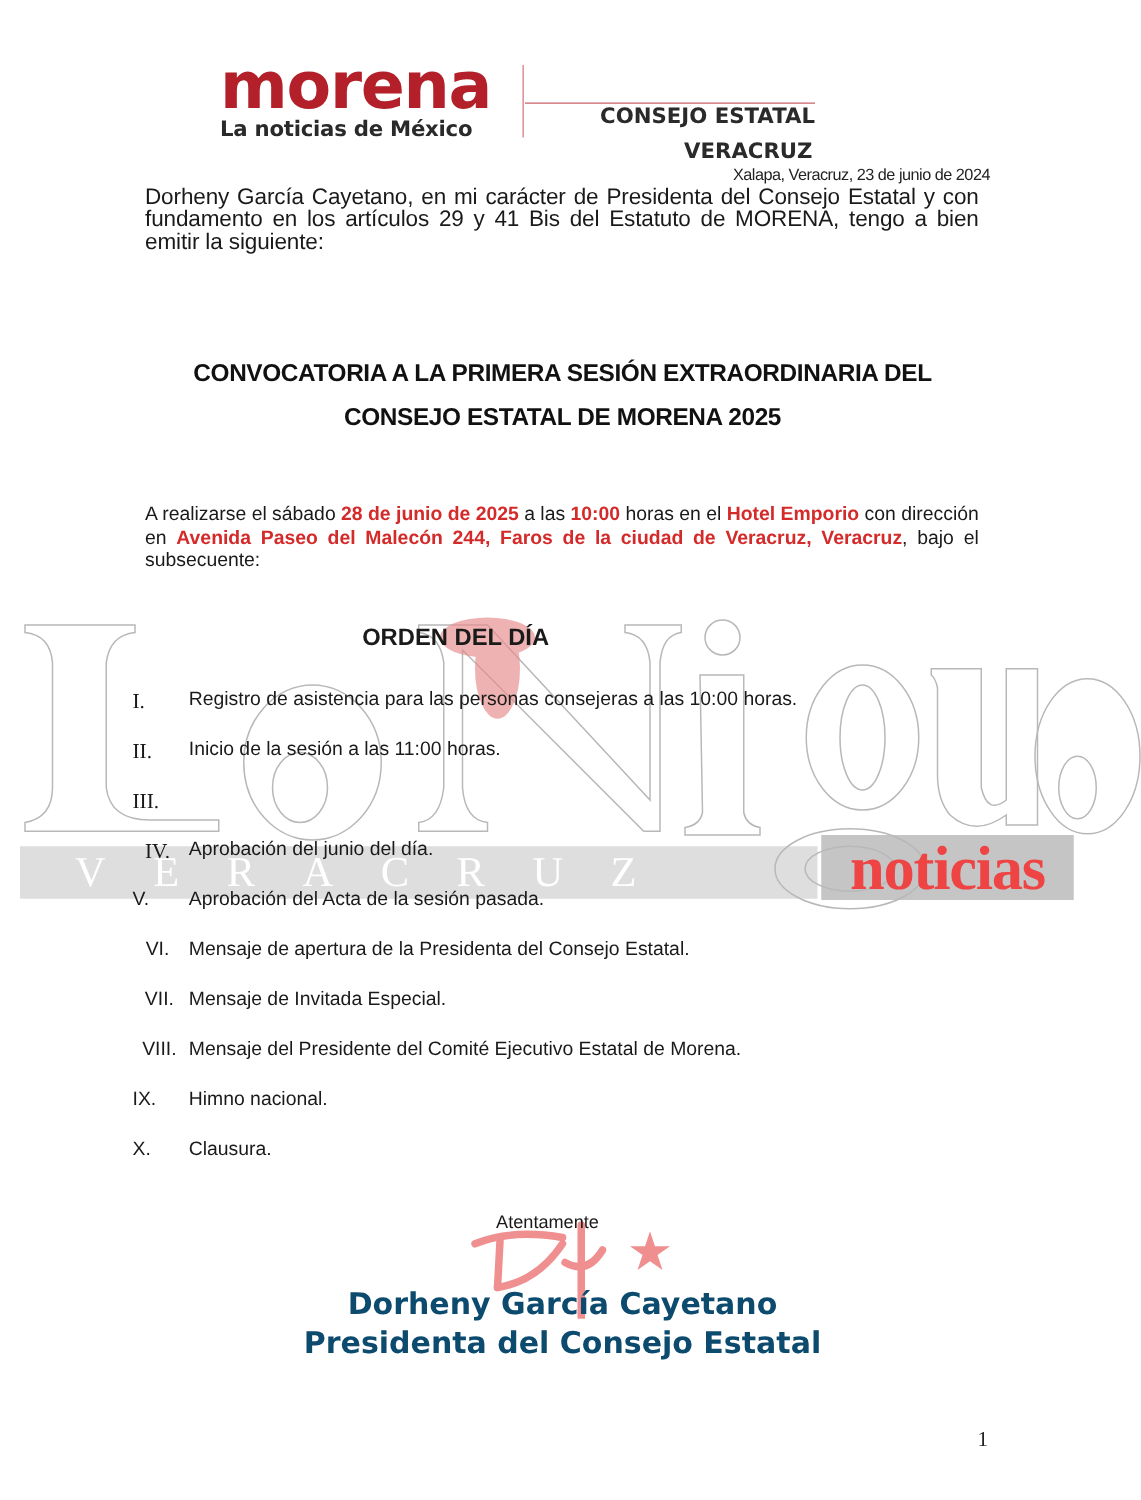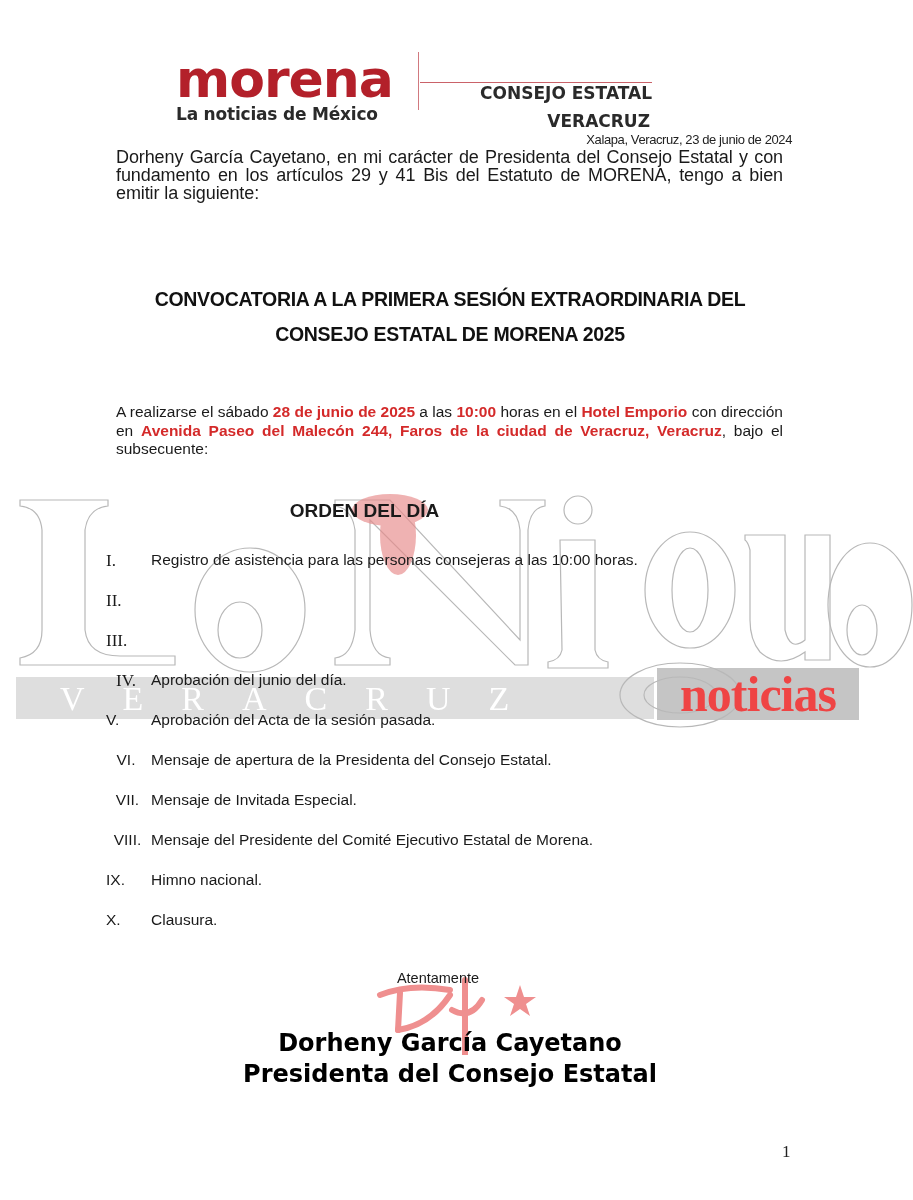--- a/index.html
+++ b/index.html
@@ -1,19 +1,19 @@
 <!DOCTYPE html>
 <html><head>
 <meta charset="utf-8">
 <style>
   html, body { margin: 0; padding: 0; background: #ffffff; }
   body { width: 913px; height: 1200px; position: relative; overflow: hidden; font-family: "Liberation Sans", sans-serif; color: #1a1a1a; }
 
   
-  .logo { position: absolute; left: 176px; top: 56px; }
+  .logo { position: absolute; left: 176px; top: 46px; }
   .logo-word { font-family: "DejaVu Sans", sans-serif; font-weight: bold; font-size: 52px; line-height: 46px; color: #b3202a; letter-spacing: -1px; }
   .logo-tag { font-family: "DejaVu Sans", sans-serif; font-weight: bold; font-size: 17px; color: #2a2a2a; margin-top: 2px; letter-spacing: -0.2px; }
   .logo-divider-v { position: absolute; left: 418px; top: 52px; width: 1px; height: 58px; background: #b3202a; opacity: 0.6; }
   .logo-divider-h { position: absolute; left: 420px; top: 82px; width: 232px; height: 1px; background: #b3202a; opacity: 0.7; }
   .council { position: absolute; left: 420px; top: 58px; width: 232px; text-align: right; font-family: "DejaVu Sans", sans-serif; font-weight: bold; color: #2a2a2a; margin-top: 24px; }
   .council .l1 { font-size: 17px; line-height: 22px; }
   .council .l2 { font-size: 17px; line-height: 22px; margin-top: 6px; padding-right: 2px; }
 
   .place-date { position: absolute; right: 121px; top: 132px; font-size: 13px; color: #222; letter-spacing: -0.4px; }
 
@@ -34,21 +34,21 @@
 
   
   .wm { position: absolute; left: 0; top: 480px; width: 913px; height: 250px; z-index: 2; pointer-events: none; }
   .wm-band { position: absolute; left: 16px; top: 677px; width: 638px; height: 42px; background: rgba(160,160,160,0.35); z-index: 1; }
   .wm-band-text { position: absolute; left: 60px; top: 680px; width: 460px; font-family: "Liberation Serif", serif; font-size: 34px; color: #ffffff; letter-spacing: 38px; z-index: 4; white-space: nowrap; }
   .wm-noticias { position: absolute; left: 657px; top: 668px; width: 202px; height: 52px; background: rgba(150,150,150,0.55); z-index: 1; }
   .wm-noticias-text { position: absolute; left: 657px; top: 665px; width: 202px; text-align: center; font-family: "Liberation Serif", serif; font-weight: bold; font-size: 50px; color: #ef4444; z-index: 4; letter-spacing: -1px; }
 
   .closing { position: absolute; left: 0; width: 876px; top: 970px; text-align: center; font-size: 14.5px; z-index: 3; }
   .signature { position: absolute; left: 370px; top: 975px; z-index: 2; }
-  .signer { position: absolute; left: 0; width: 900px; top: 1028px; text-align: center; font-family: "DejaVu Sans", sans-serif; font-weight: bold; font-size: 24px; line-height: 31px; color: #000000; z-index: 3; }
+  .signer { position: absolute; left: 0; width: 900px; top: 1028px; text-align: center; font-family: "DejaVu Sans", sans-serif; font-weight: bold; font-size: 24px; line-height: 31px; color: #0c4a6e; z-index: 3; }
 
   .page-number { position: absolute; left: 782px; top: 1142px; font-family: "Liberation Serif", serif; font-size: 17px; color: #222; }
 </style>
 </head>
 <body>
 
 <div class="logo">
   <div class="logo-word">morena</div>
   <div class="logo-tag">La noticias de México</div>
 </div>
@@ -109,20 +109,21 @@
 
 <div class="agenda-title">ORDEN DEL DÍA</div>
 
 <ul class="agenda">
   <li>
       <span class="num left">I.</span>
       <span class="txt">Registro de asistencia para las personas consejeras a las 10:00 horas.</span>
     </li>
   <li>
       <span class="num left">II.</span>
+      <span class="txt">Inicio de la sesión a las 11:00 horas.</span>
     </li>
   <li>
       <span class="num left">III.</span>
     </li>
   <li>
       <span class="num" style="padding-right:5px">IV.</span>
       <span class="txt">Aprobación del junio del día.</span>
     </li>
   <li>
       <span class="num left" style="font-family:'Liberation Sans',sans-serif;font-size:15.5px">V.</span>

